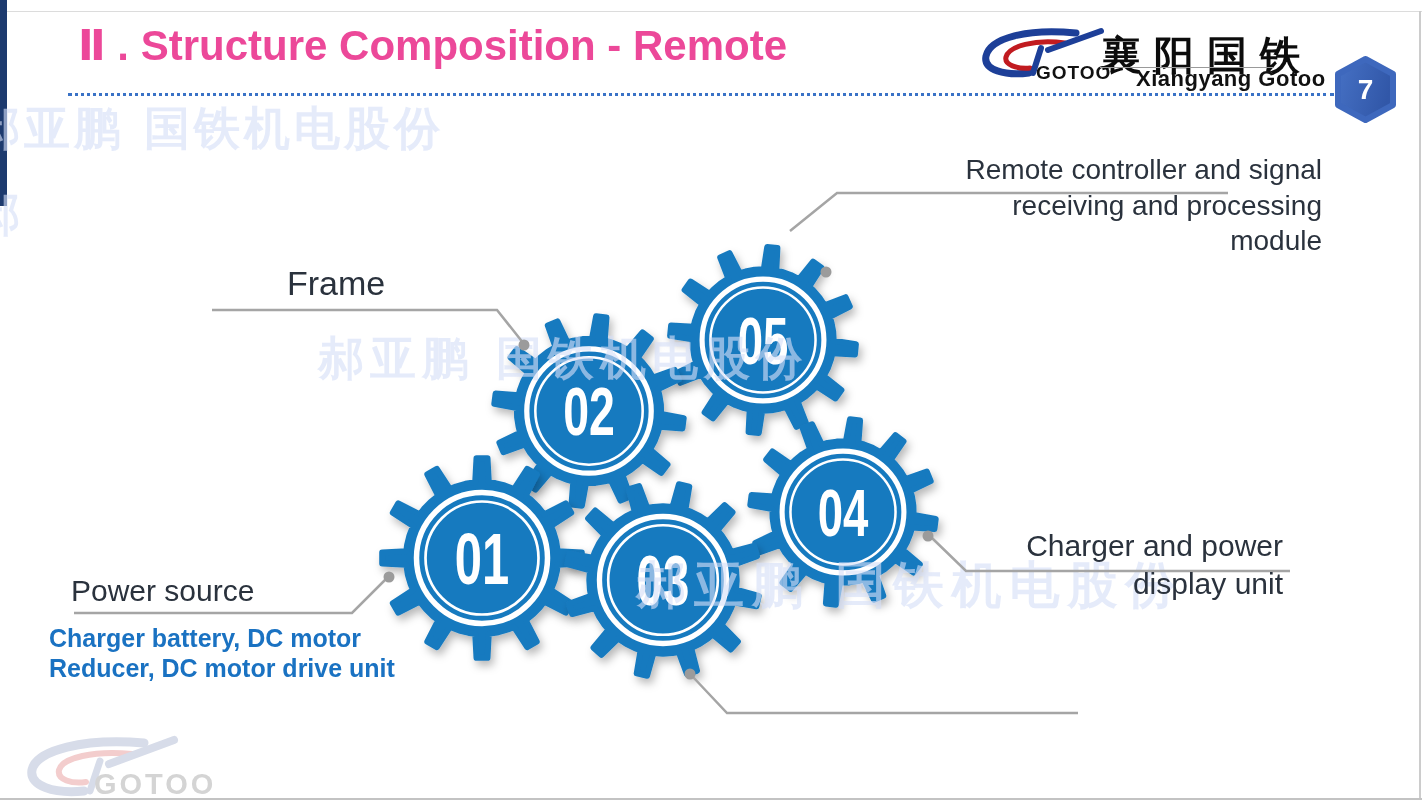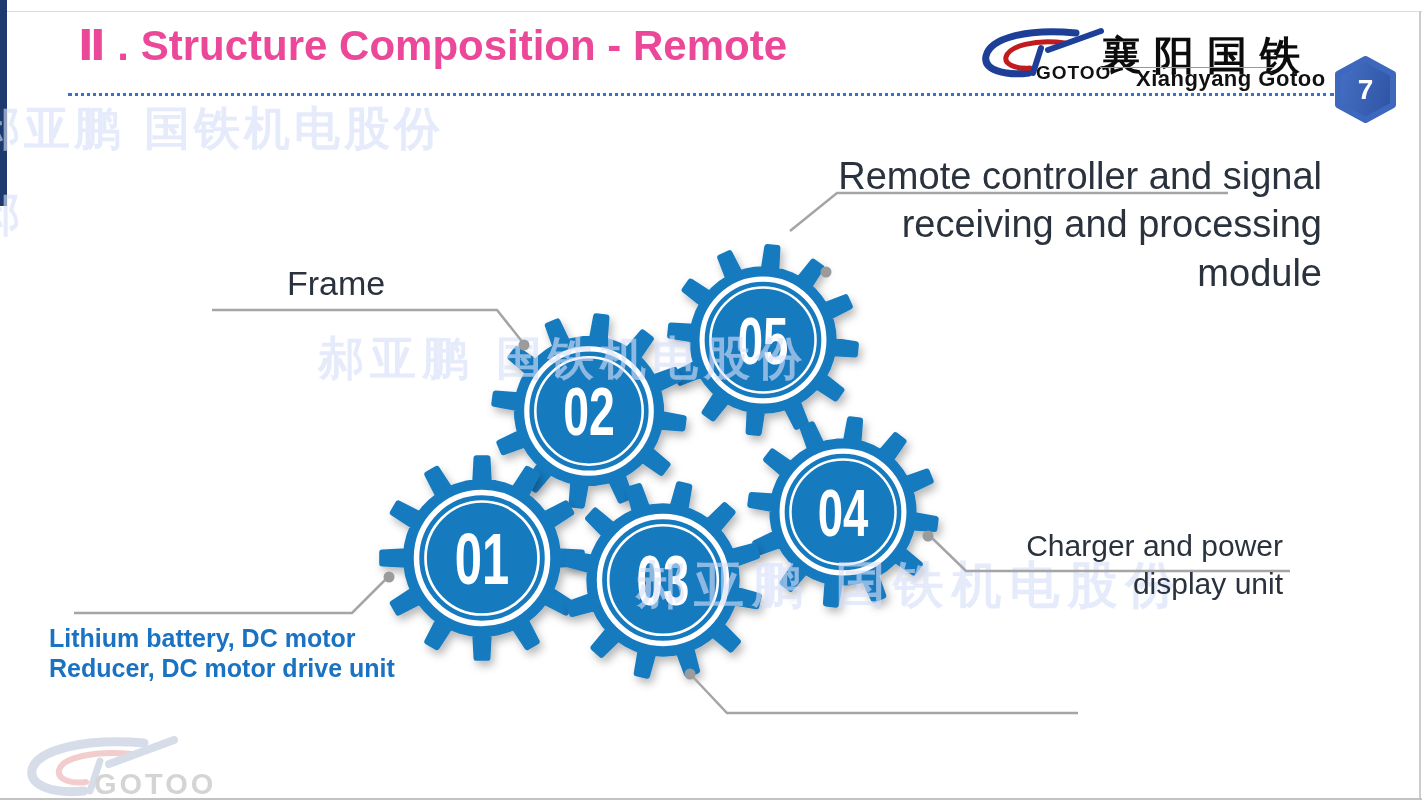--- a/index.html
+++ b/index.html
@@ -134,24 +134,25 @@
         <polyline points="74,613 352,613 386,579" fill="none" stroke="#a5a5a5" stroke-width="2.5"></polyline>
         <circle cx="389" cy="577" r="5.5" fill="#9b9b9b"></circle>
         <polyline points="1290,571 966,571 932,538" fill="none" stroke="#a5a5a5" stroke-width="2.5"></polyline>
         <circle cx="928" cy="536" r="5.5" fill="#9b9b9b"></circle>
         <polyline points="1078,713 727,713 693,677" fill="none" stroke="#a5a5a5" stroke-width="2.5"></polyline>
         <circle cx="690" cy="674" r="5.5" fill="#9b9b9b"></circle>
       </g>
   </svg>
 
   <div class="callout" id="co-0" style="top: 262px; font-size: 34px; left: 287px; text-align: left;">Frame</div>
-  <div class="callout" id="co-1" style="top: 152px; font-size: 38px; right: 100px; text-align: right;">Remote controller and signal
+  <div class="callout" id="co-1" style="top: 152px; font-size: 28px; right: 100px; text-align: right;">Remote controller and signal
 receiving and processing
 module</div>
-  <div class="callout-sub" id="co-2-sub" style="left: 49px; top: 624px; font-size: 25px;">Lithium battery, DC motor
+  <div class="callout" id="co-2" style="top: 572px; font-size: 30px; left: 71px; text-align: left;">Power source</div>
+  <div class="callout-sub" id="co-2-sub" style="left: 49px; top: 624px; font-size: 25px;">Charger battery, DC motor
 Reducer, DC motor drive unit</div>
   <div class="callout" id="co-3" style="top: 527px; font-size: 30px; right: 139px; text-align: right;">Charger and power
 display unit</div>
 
   <svg class="footer-wm" width="200" height="66" viewBox="0 0 200 66">
     <path d="M130,8 C70,3 22,15 18,35 C15,51 40,59 70,56" fill="none" stroke="#d7dce9" stroke-width="9" stroke-linecap="round"></path>
     <path d="M118,19 C80,15 48,23 45,35 C43,45 58,49 72,47" fill="none" stroke="#f3cdcd" stroke-width="6" stroke-linecap="round"></path>
     <path d="M160,5 L95,29" fill="none" stroke="#d7dce9" stroke-width="8" stroke-linecap="round"></path>
     <path d="M86,26 L76,56" fill="none" stroke="#d7dce9" stroke-width="7" stroke-linecap="round"></path>
     <text x="80" y="59" font-size="29" font-weight="bold" fill="#d4d4d4" letter-spacing="3">GOTOO</text>

